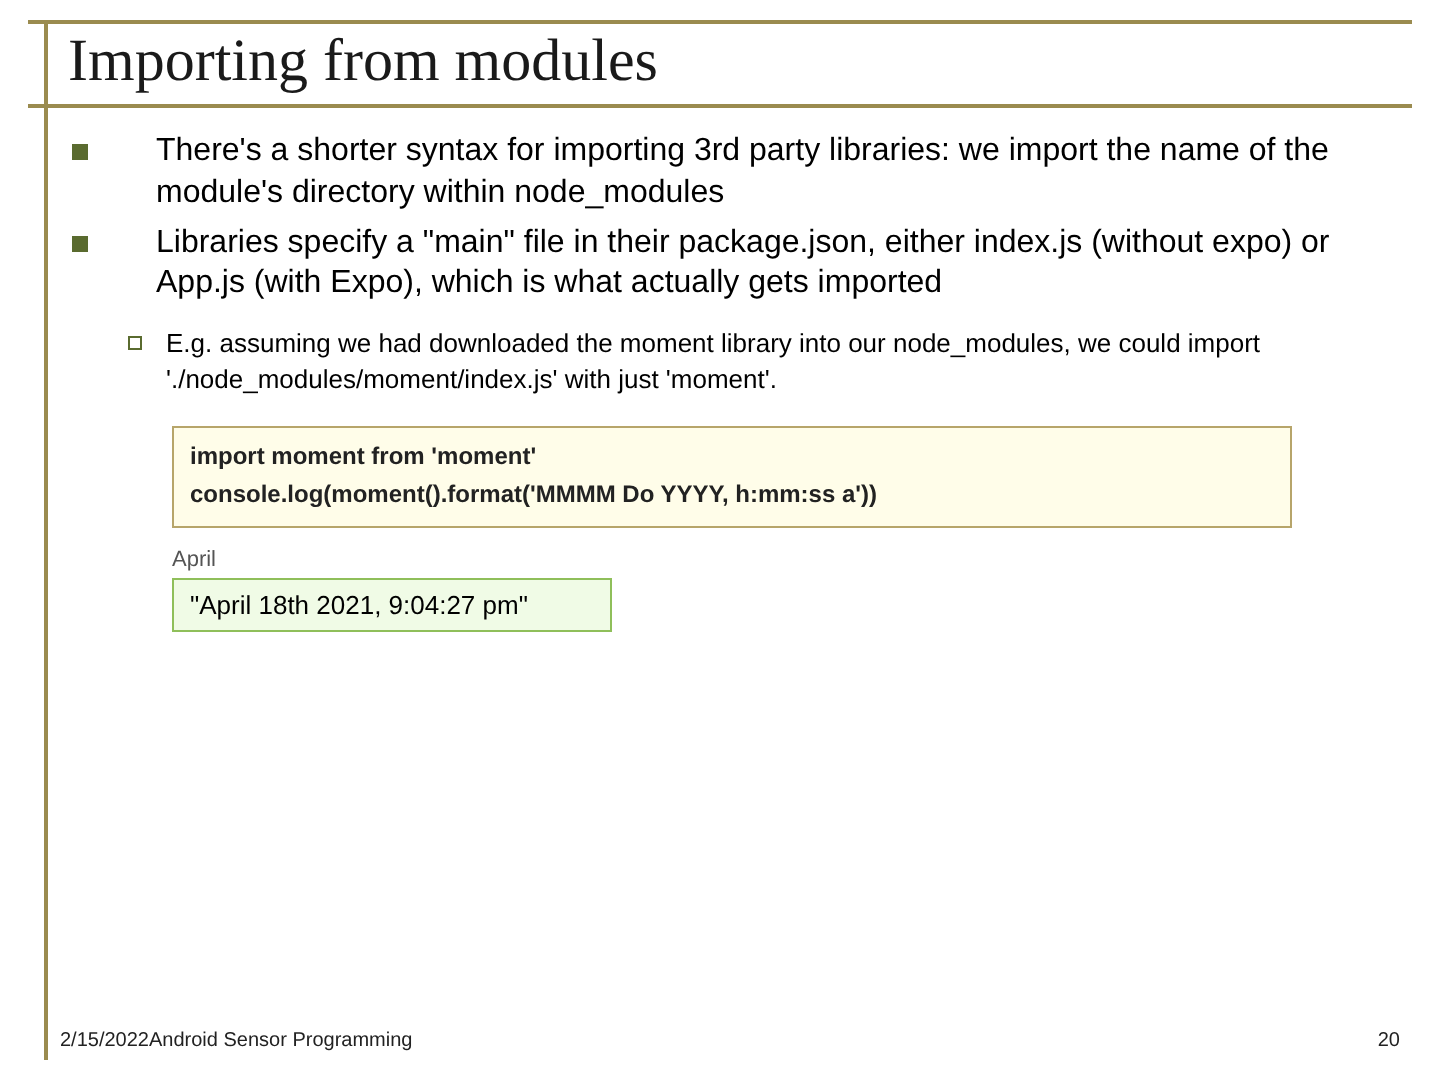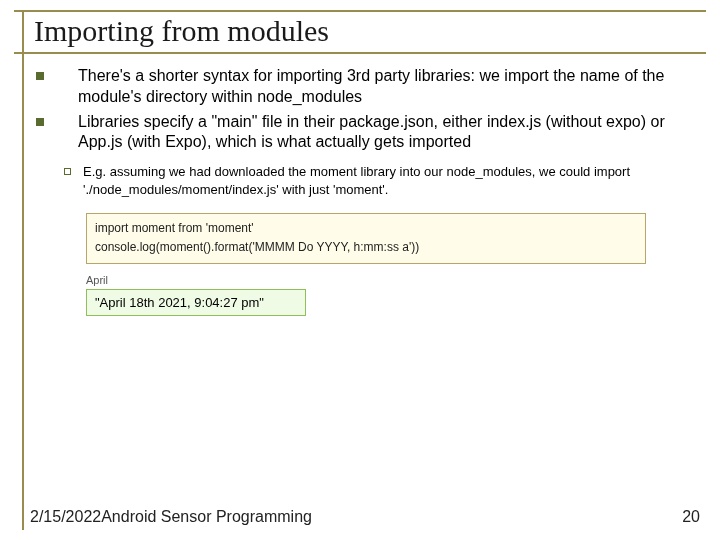--- a/index.html
+++ b/index.html
@@ -84,36 +84,37 @@
   }
   .code-box {
     margin-left: 22px;
     width: 560px;
     border: 1px solid #b7a56a;
     background: #fffde9;
     padding: 5px 8px;
     font-size: 12px;
     color: #222;
     line-height: 1.6;
+    font-weight: bold;
   }
   .output-box {
     margin-left: 22px;
     width: 220px;
     border: 1px solid #8fbf5a;
     background: #f0fbe6;
     padding: 5px 8px;
     font-size: 13px;
   }
   .footer {
     position: absolute;
     bottom: 14px; left: 30px; right: 20px;
     display: flex;
     justify-content: space-between;
     align-items: center;
-    font-size: 16px;
+    font-size: 10px;
     color: #222;
   }
   .footer .center { flex: 1; text-align: left; }
 </style>
 </head>
 <body>
 
 <div class="rule-top"></div>
 <div class="vline"></div>
 <div class="title">Importing from modules</div>

